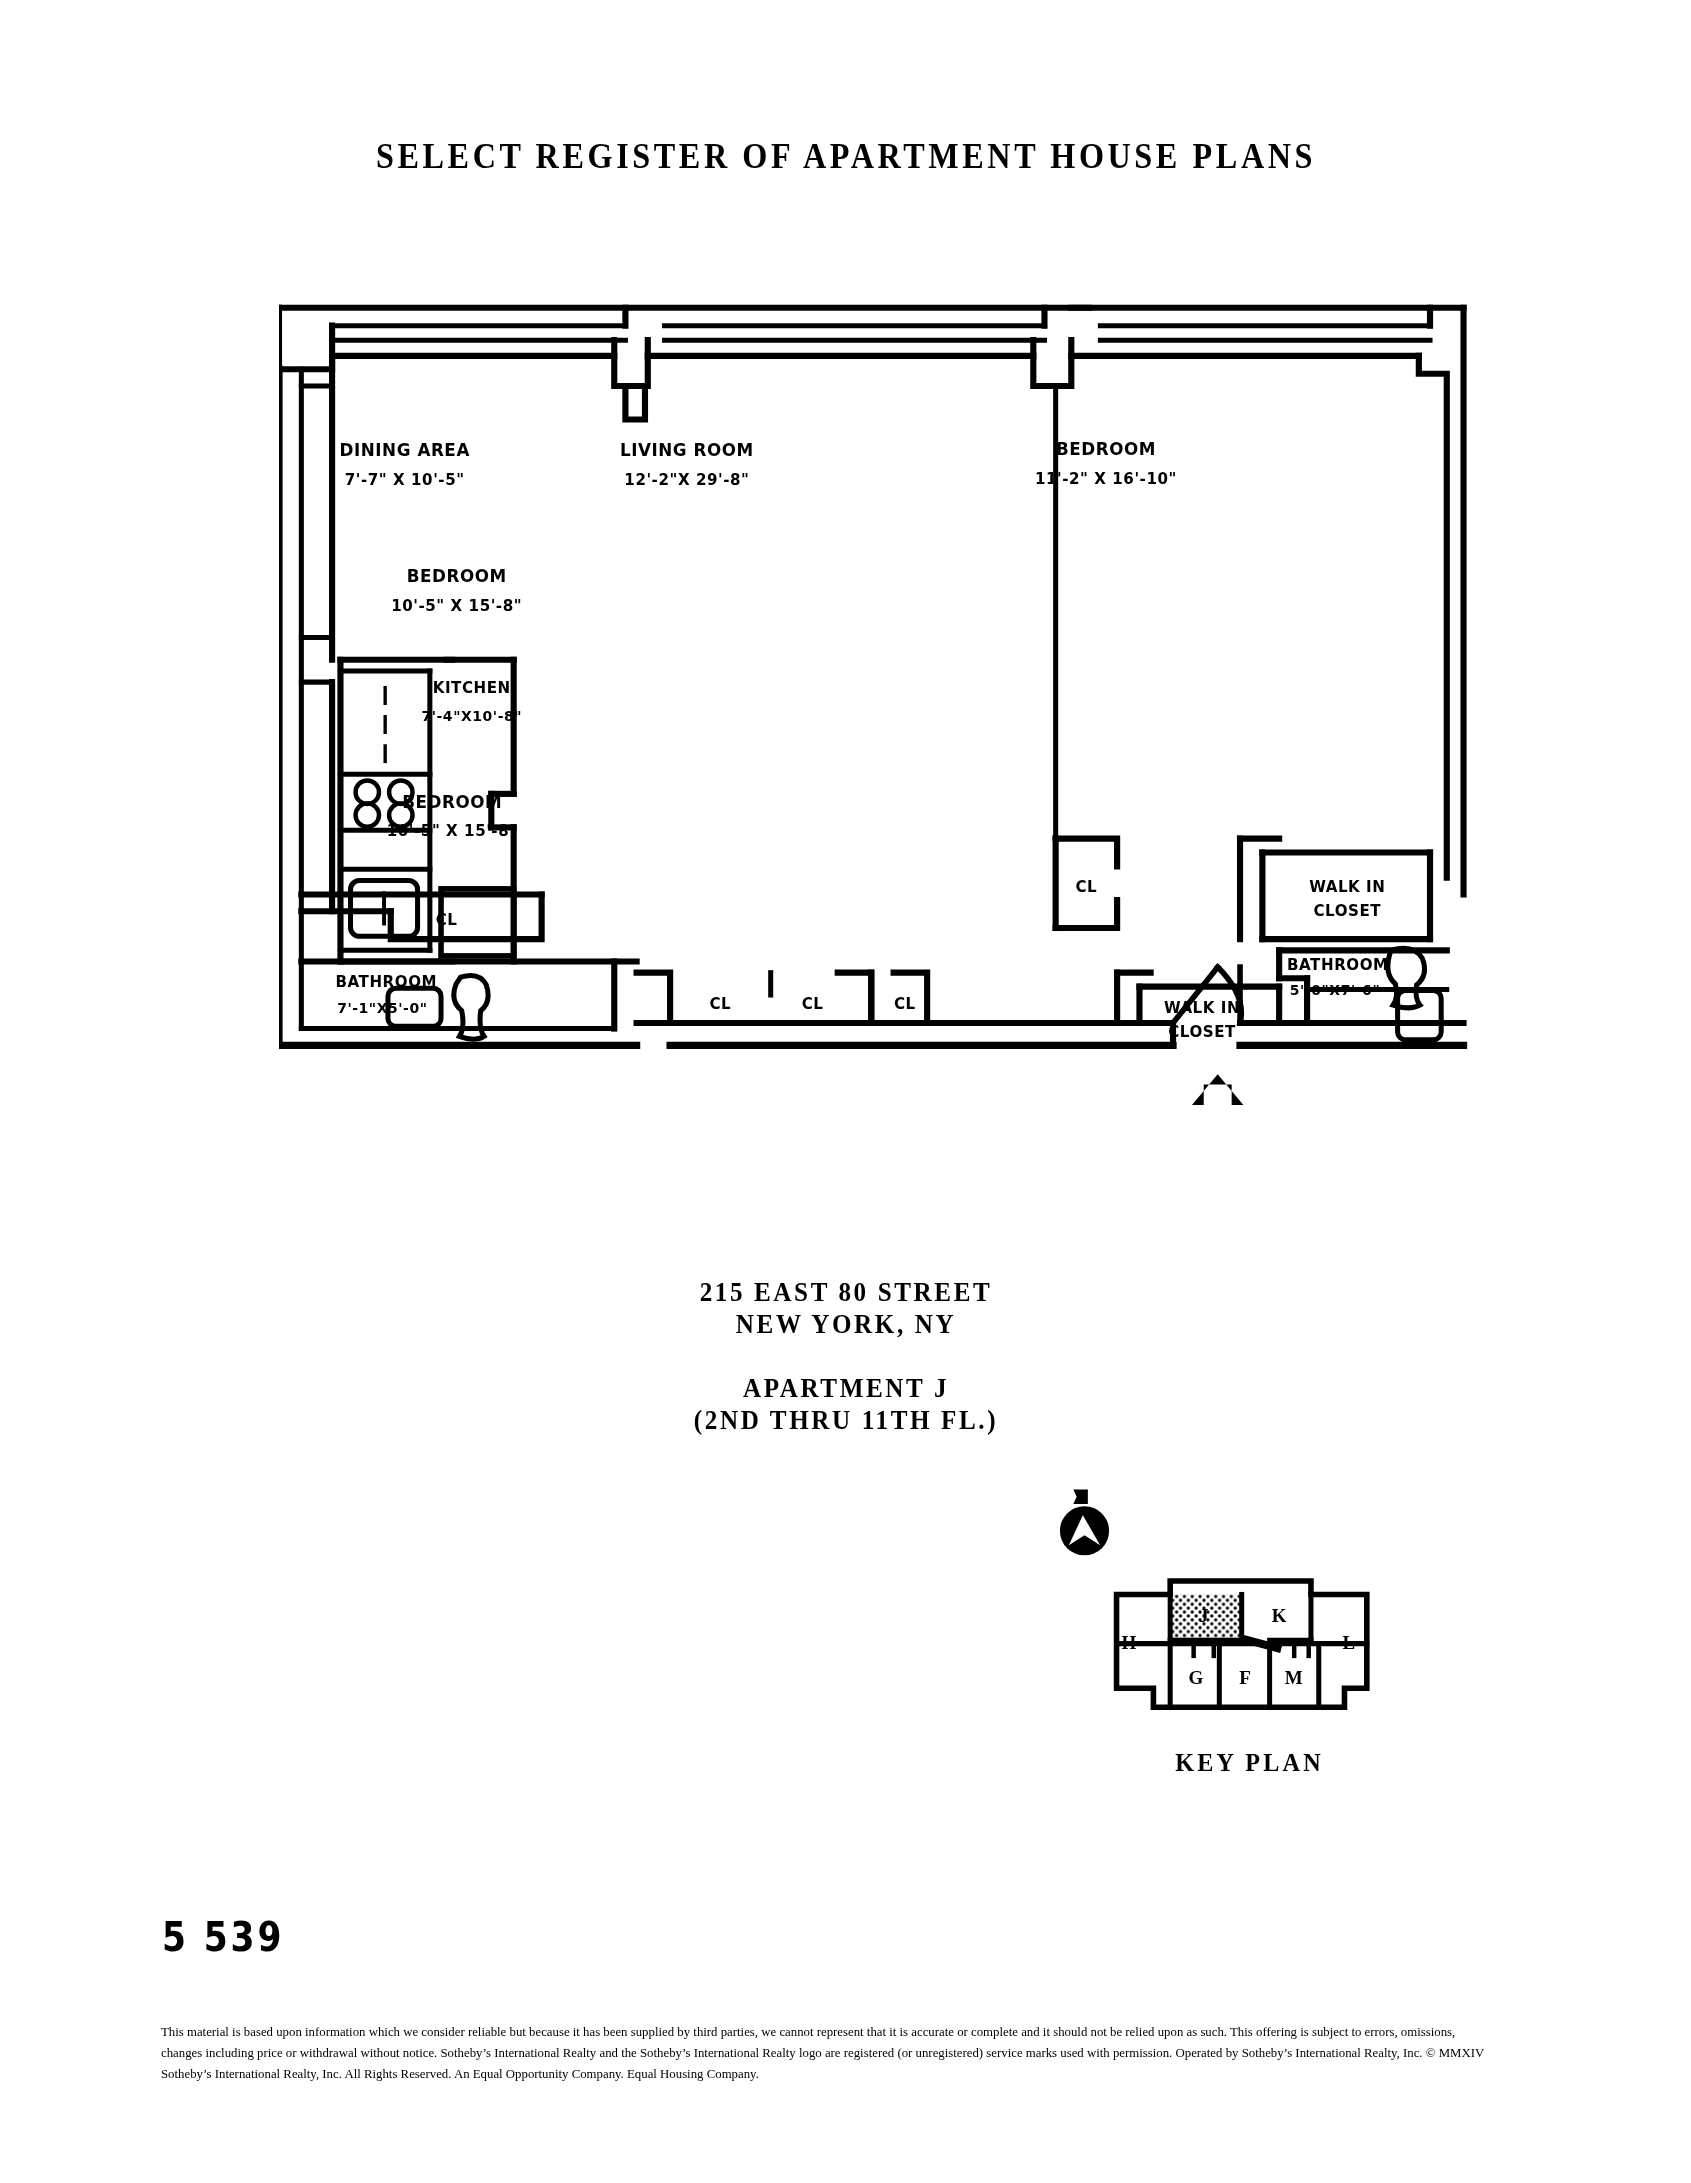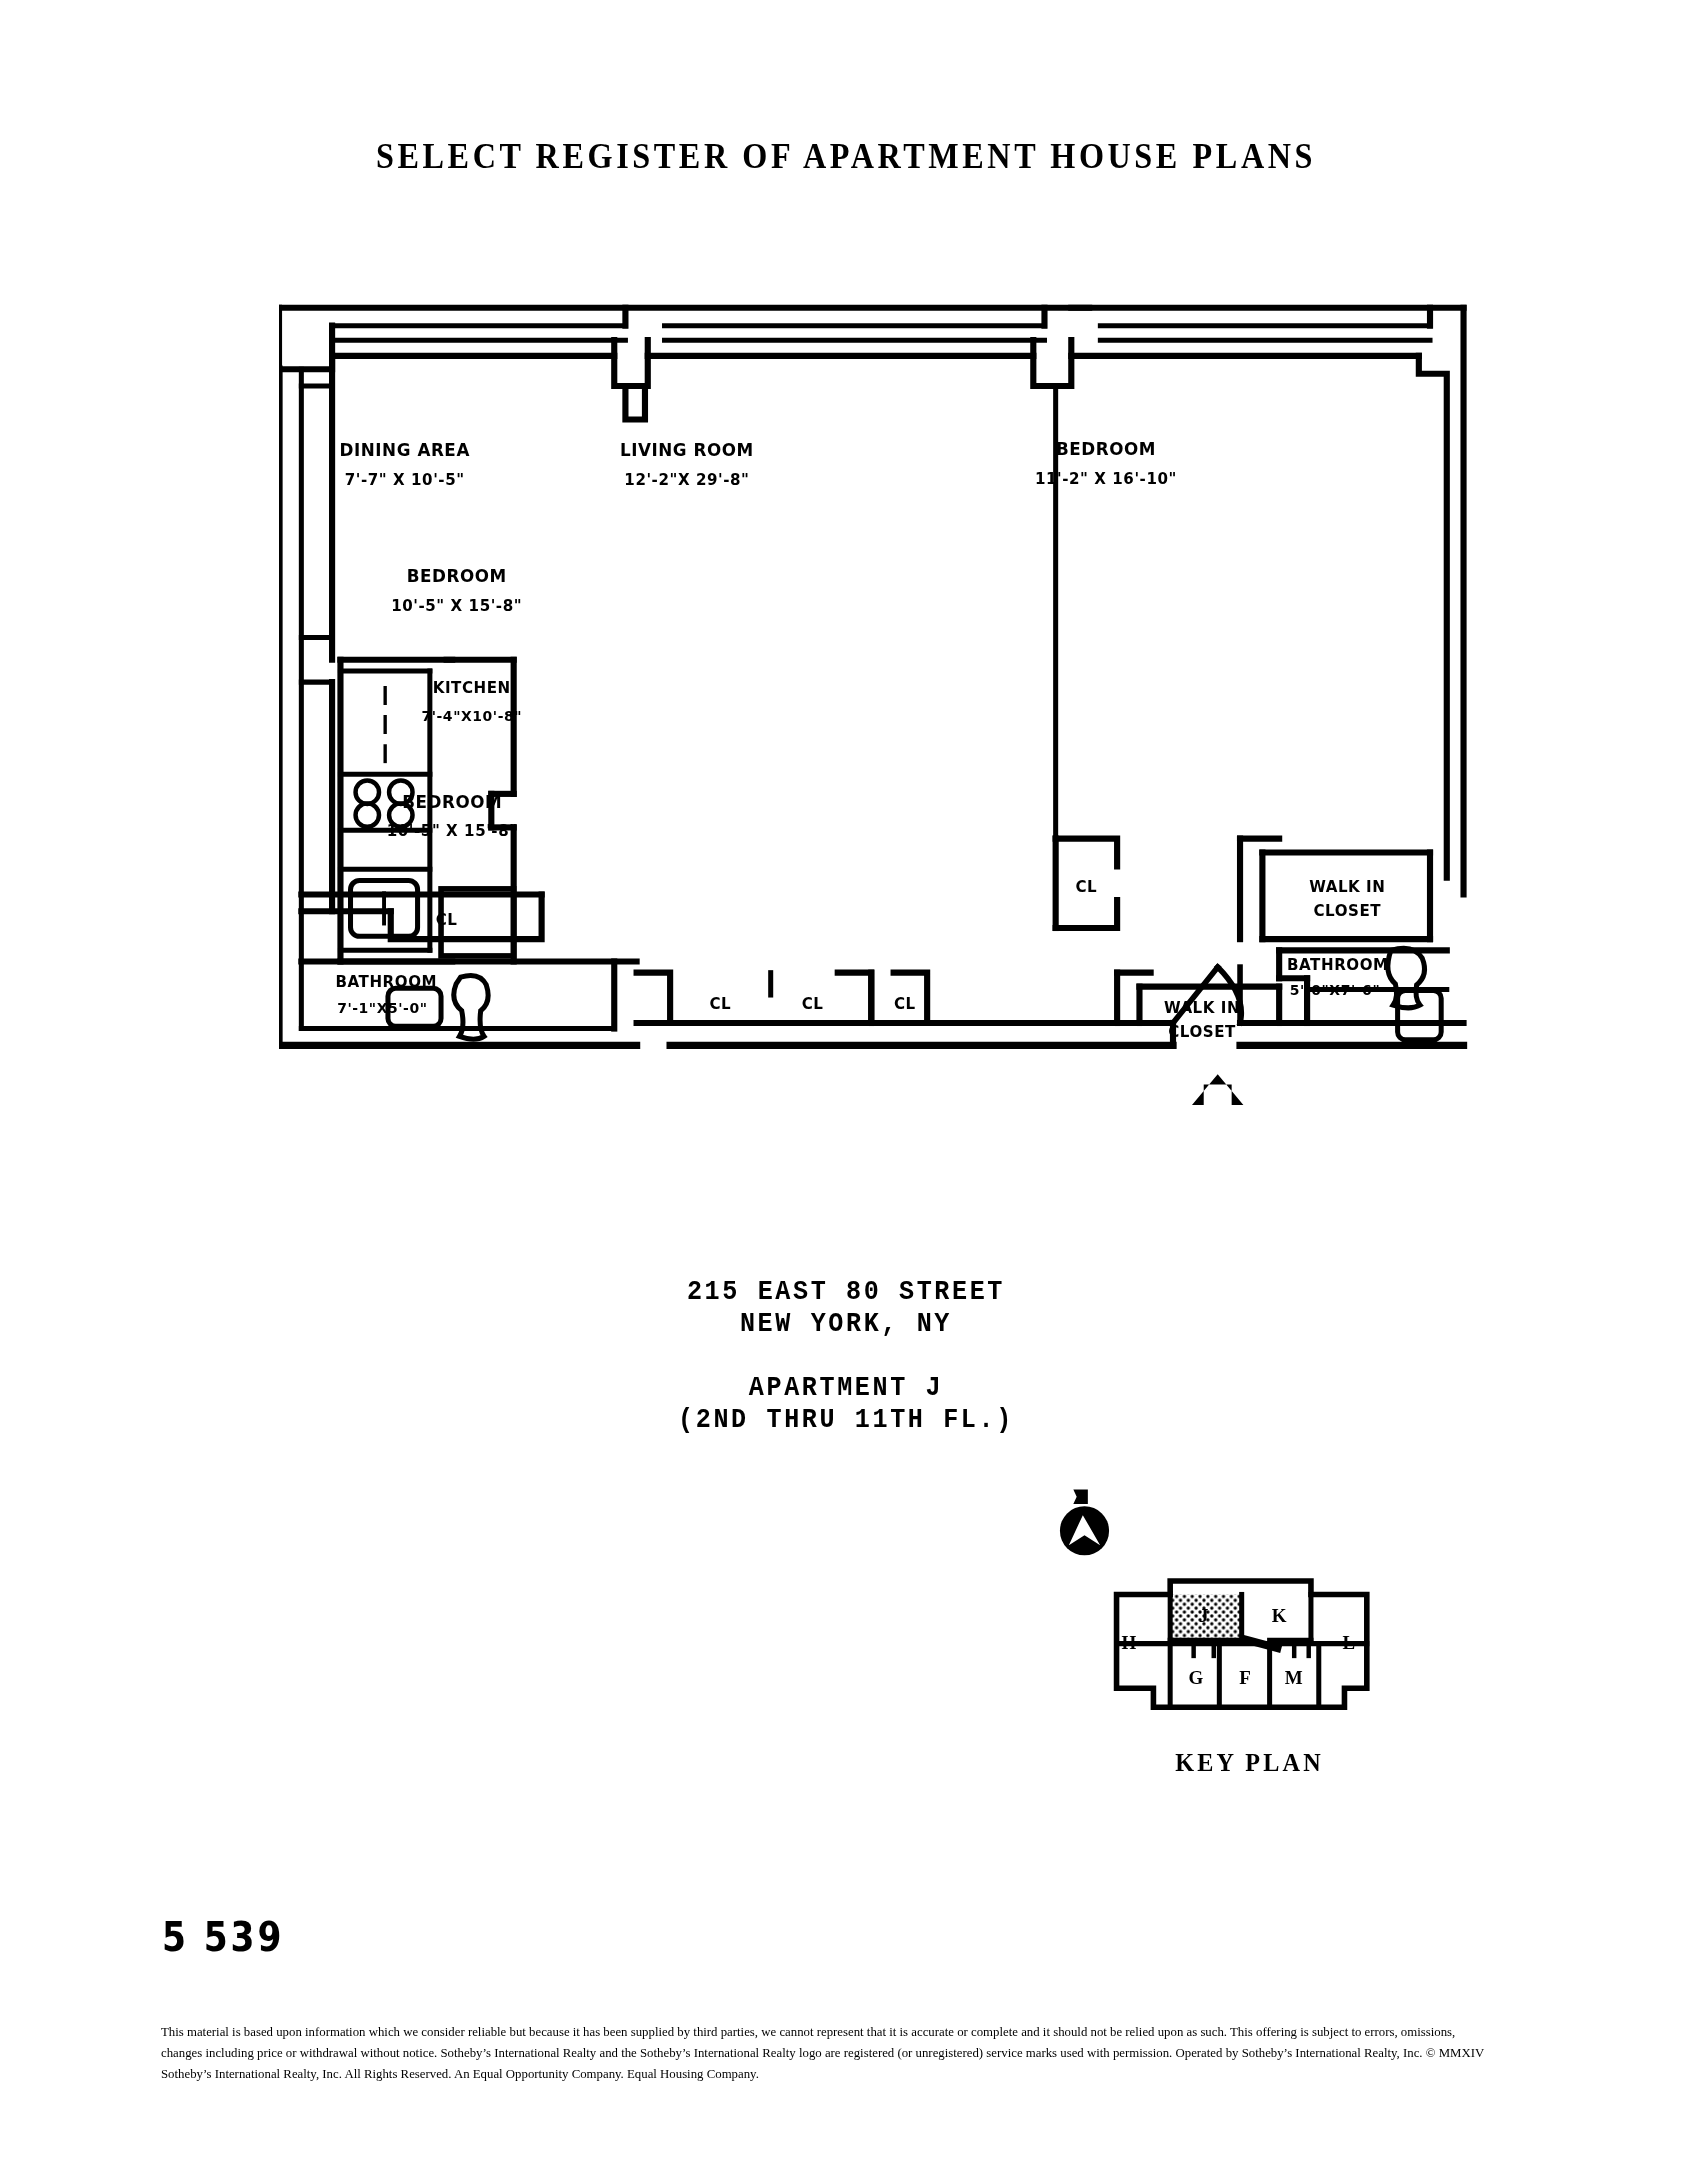--- a/index.html
+++ b/index.html
@@ -51,21 +51,21 @@
   .fp-label.md  { font-size: 27px; }
   .fp-label.sm  { font-size: 25px; }
 
   
   #address-block {
     position: absolute;
     left: 0;
     top: 1277px;
     width: 1692px;
     text-align: center;
-    font-family: Liberation Mono, monospace;
+    font-family: Liberation Serif, serif;
     font-weight: bold;
   }
   #address-block .addr-line {
     font-size: 27px;
     letter-spacing: 2.8px;
     transform: scaleX(0.93);
     line-height: 1.18;
     white-space: nowrap;
   }
   #address-block .addr-gap { height: 32px; }

